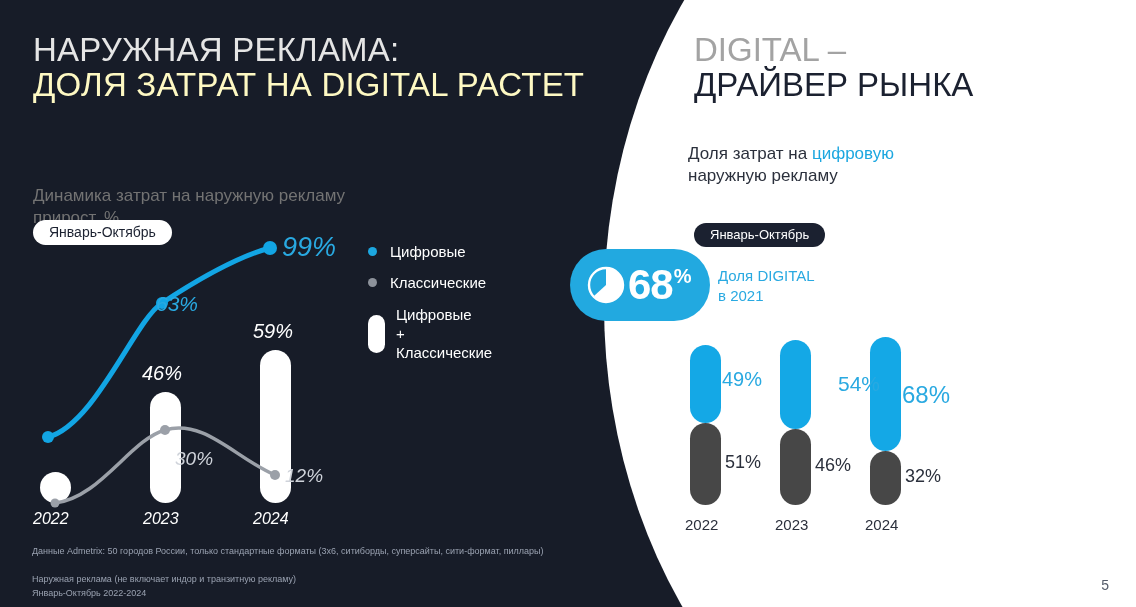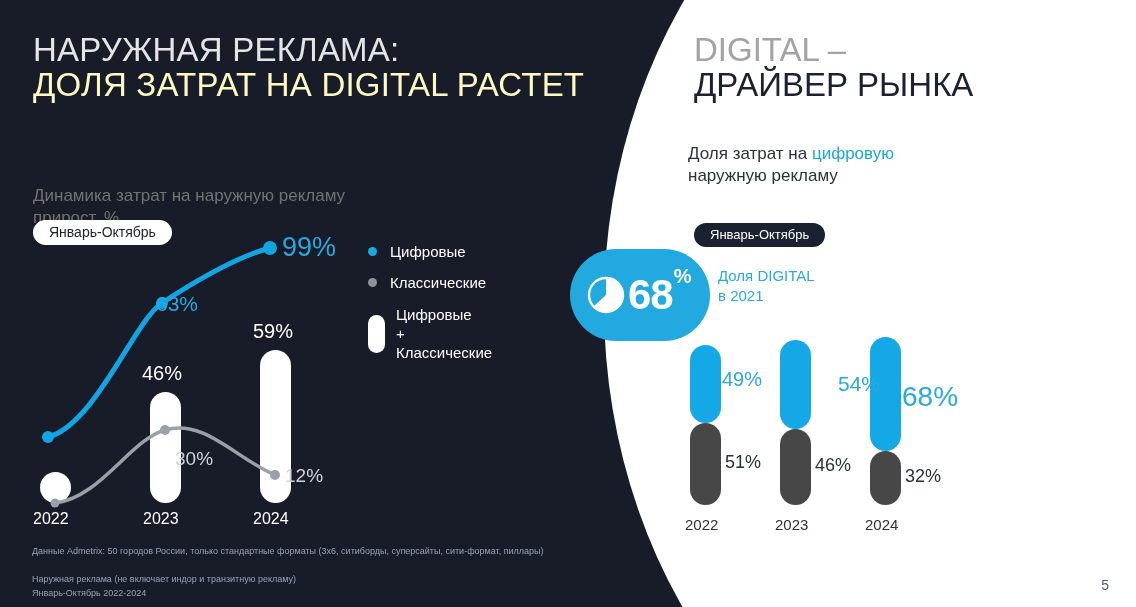--- a/index.html
+++ b/index.html
@@ -88,20 +88,21 @@
     padding: 4px 16px 5px 16px;
     white-space: nowrap;
   }
 
   
   #left-chart {
     position: absolute;
     left: 20px; top: 210px;
     width: 340px; height: 310px;
     z-index: 3;
+    font-style: italic;
   }
   .bar-white {
     position: absolute;
     background: #ffffff;
     border-radius: 999px;
     z-index: 3;
   }
   .lbl {
     position: absolute;
     z-index: 5;
@@ -177,21 +178,21 @@
     font-size: 17px;
     color: #2b303c;
     line-height: 1.32;
   }
   .r-sub .hl { color: #1ca7e0; }
 
   
   .badge {
     position: absolute;
     left: 570px; top: 249px;
-    width: 140px; height: 92px;
+    width: 140px; height: 72px;
     background: #22a9e0;
     border-radius: 999px;
     z-index: 6;
     display: flex;
     align-items: center;
   }
   .badge-pie {
     width: 40px; height: 40px;
     margin-left: 16px;
     flex: none;
@@ -374,21 +375,21 @@
     <div class="rbar-cap-top" style="height:114px;"></div>
     <div class="rbar-cap-bot" style="height:54px;"></div>
   </div>
 
   <div class="r-lbl r-lbl-blue" style="left:722px; top:368px; font-size:20px;">49%</div>
   <div class="r-lbl r-lbl-dark" style="left:725px; top:452px; font-size:18px;">51%</div>
 
   <div class="r-lbl r-lbl-blue" style="left:812px; top:372px; font-size:21px;margin-left:26px;">54%</div>
   <div class="r-lbl r-lbl-dark" style="left:815px; top:455px; font-size:18px;">46%</div>
 
-  <div class="r-lbl r-lbl-blue" style="left:902px; top:381px; font-size:28px;">68%</div>
+  <div class="r-lbl r-lbl-blue" style="left:902px; top:381px; font-size:24px;">68%</div>
   <div class="r-lbl r-lbl-dark" style="left:905px; top:466px; font-size:18px;">32%</div>
 
   <div class="r-axis-yr" style="left:685px; top:516px;">2022</div>
   <div class="r-axis-yr" style="left:775px; top:516px;">2023</div>
   <div class="r-axis-yr" style="left:865px; top:516px;">2024</div>
 
   <div class="page-num">5</div>
 
 </div>
 

